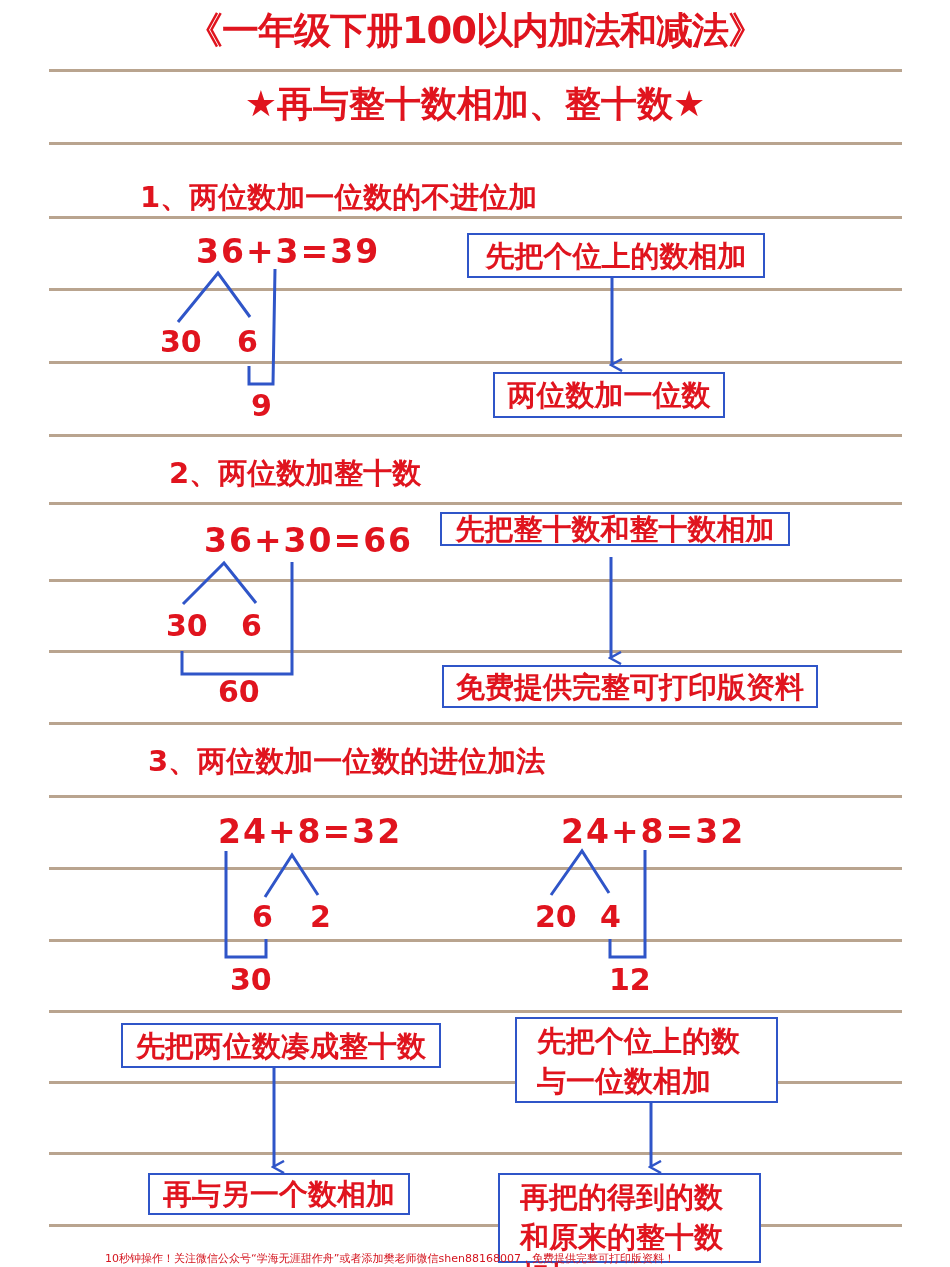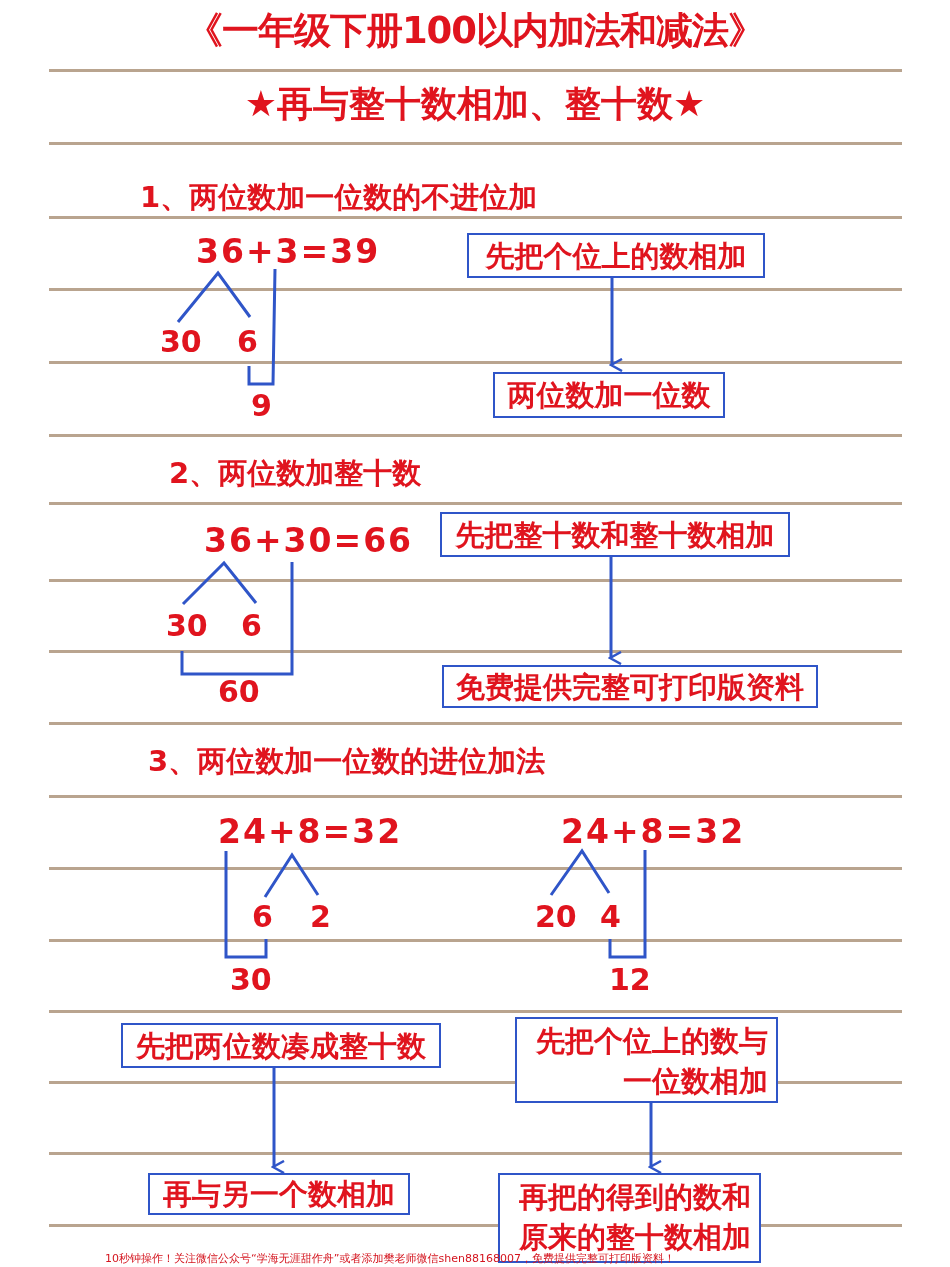--- a/index.html
+++ b/index.html
@@ -18,21 +18,21 @@
   .subtitle { left: 0; width: 950px; text-align: center; top: 80px; font-size: 36px; }
   .sec { font-size: 29px; }
   .eq { font-size: 33px; letter-spacing: 2px; }
   .num { font-size: 30px; }
   .box {
     position: absolute; border: 2.5px solid #2f55c8; background: #fff;
     box-sizing: border-box; color: #e0141e; font-weight: bold;
     font-size: 29px; line-height: 40px; padding: 0 6px; white-space: nowrap;
     display: flex; align-items: center; justify-content: center;
   }
-  .box.two { display: block; line-height: 40px; padding: 2px 8px; text-align: right; white-space: normal; }
+  .box.two { display: block; line-height: 40px; padding: 2px 20px; text-align: left; white-space: normal; }
   svg.overlay { position: absolute; left: 0; top: 0; pointer-events: none; }
   .footer {
     position: absolute; left: 0; width: 780px; top: 1251px; text-align: center;
     font-size: 11px; color: #d4141e; white-space: nowrap;
   }
 </style>
 </head>
 <body>
 
 <div>
@@ -93,21 +93,21 @@
   <div class="box" style="left:467px; top:233px; width:298px; height:45px;">先把个位上的数相加</div>
   <div class="box" style="left:493px; top:372px; width:232px; height:46px;">两位数加一位数</div>
 </section>
 
 <section>
   <div class="abs red sec" style="left:148px; top:454px;margin-left:21px;">2、两位数加整十数</div>
   <div class="abs red eq" style="left:204px; top:521px;">36+30=66</div>
   <div class="abs red num" style="left:166px; top:608px;">30</div>
   <div class="abs red num" style="left:241px; top:608px;">6</div>
   <div class="abs red num" style="left:218px; top:674px;">60</div>
-  <div class="box" style="left:440px; top:512px; width:350px; height:45px;">先把整十数和整十数相加</div>
+  <div class="box" style="left:440px; top:512px; width:350px; height:34px;">先把整十数和整十数相加</div>
   <div class="box" style="left:442px; top:665px; width:376px; height:43px;">免费提供完整可打印版资料</div>
 </section>
 
 <section>
   <div class="abs red sec" style="left:148px; top:742px;">3、两位数加一位数的进位加法</div>
 
   <div>
     <div class="abs red eq" style="left:218px; top:812px;">24+8=32</div>
     <div class="abs red num" style="left:252px; top:899px;">6</div>
     <div class="abs red num" style="left:310px; top:899px;">2</div>

